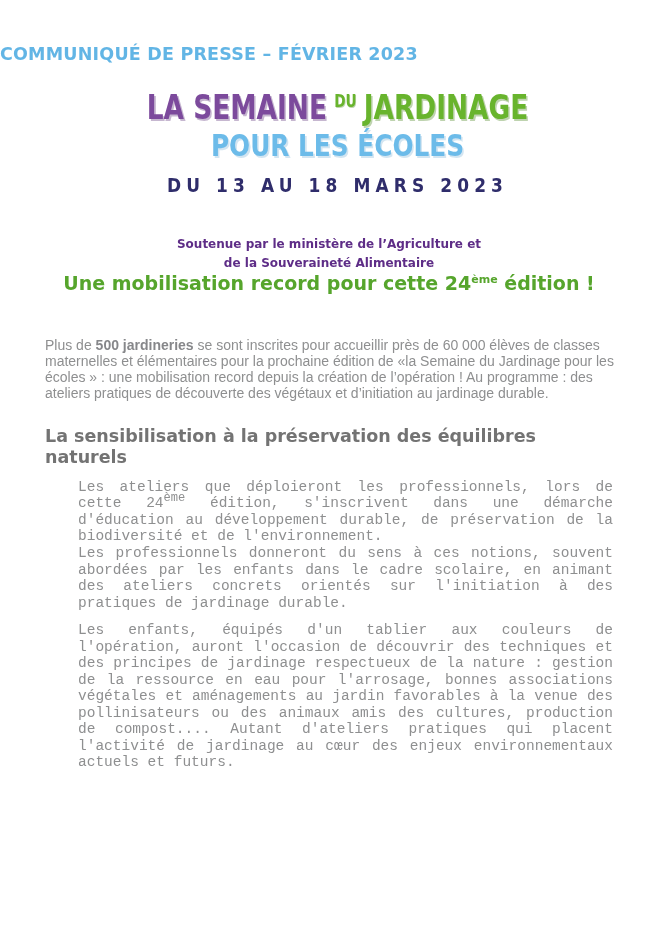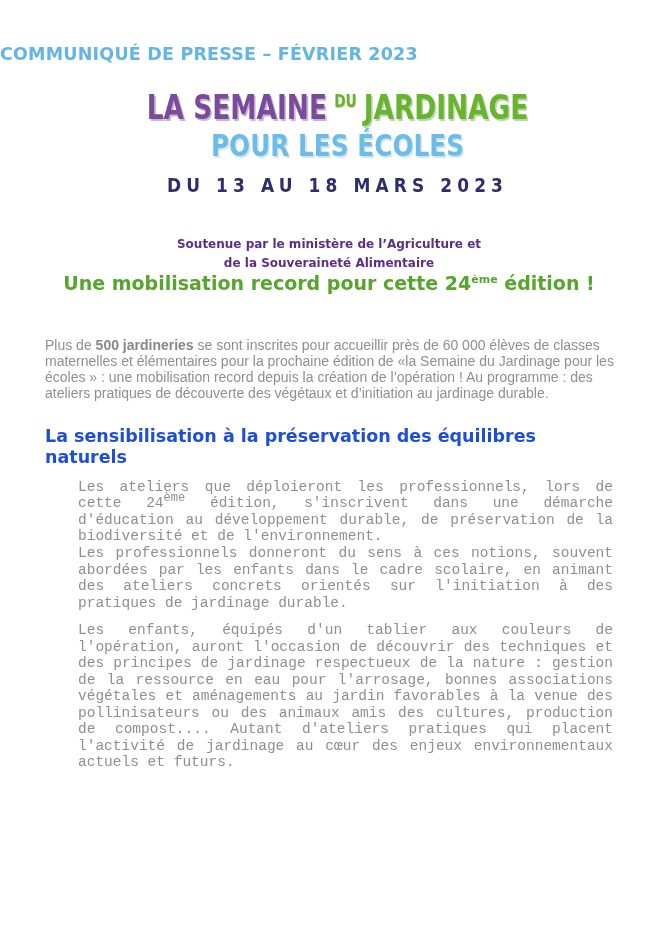--- a/index.html
+++ b/index.html
@@ -97,21 +97,21 @@
     color: #8e8f90;
     font-size: 14px;
     line-height: 1.14;
     text-align: left;
   }
   .intro b, .sec-body b { font-weight: 700; color: #86878a; }
   sup { line-height: 0; }
 
   .sec-title {
     margin: 24px 43px 0 45px;
-    color: #1d4ed8;
+    color: #737373;
     font-family: "DejaVu Sans", sans-serif;
     font-weight: 700;
     font-size: 17.5px;
     line-height: 1.2;
   }
   .sec-title.sec2 { margin-top: 38px; }
 
   .sec-body {
     margin: 11px 45px 0 78px;
     color: #8e8f90;

